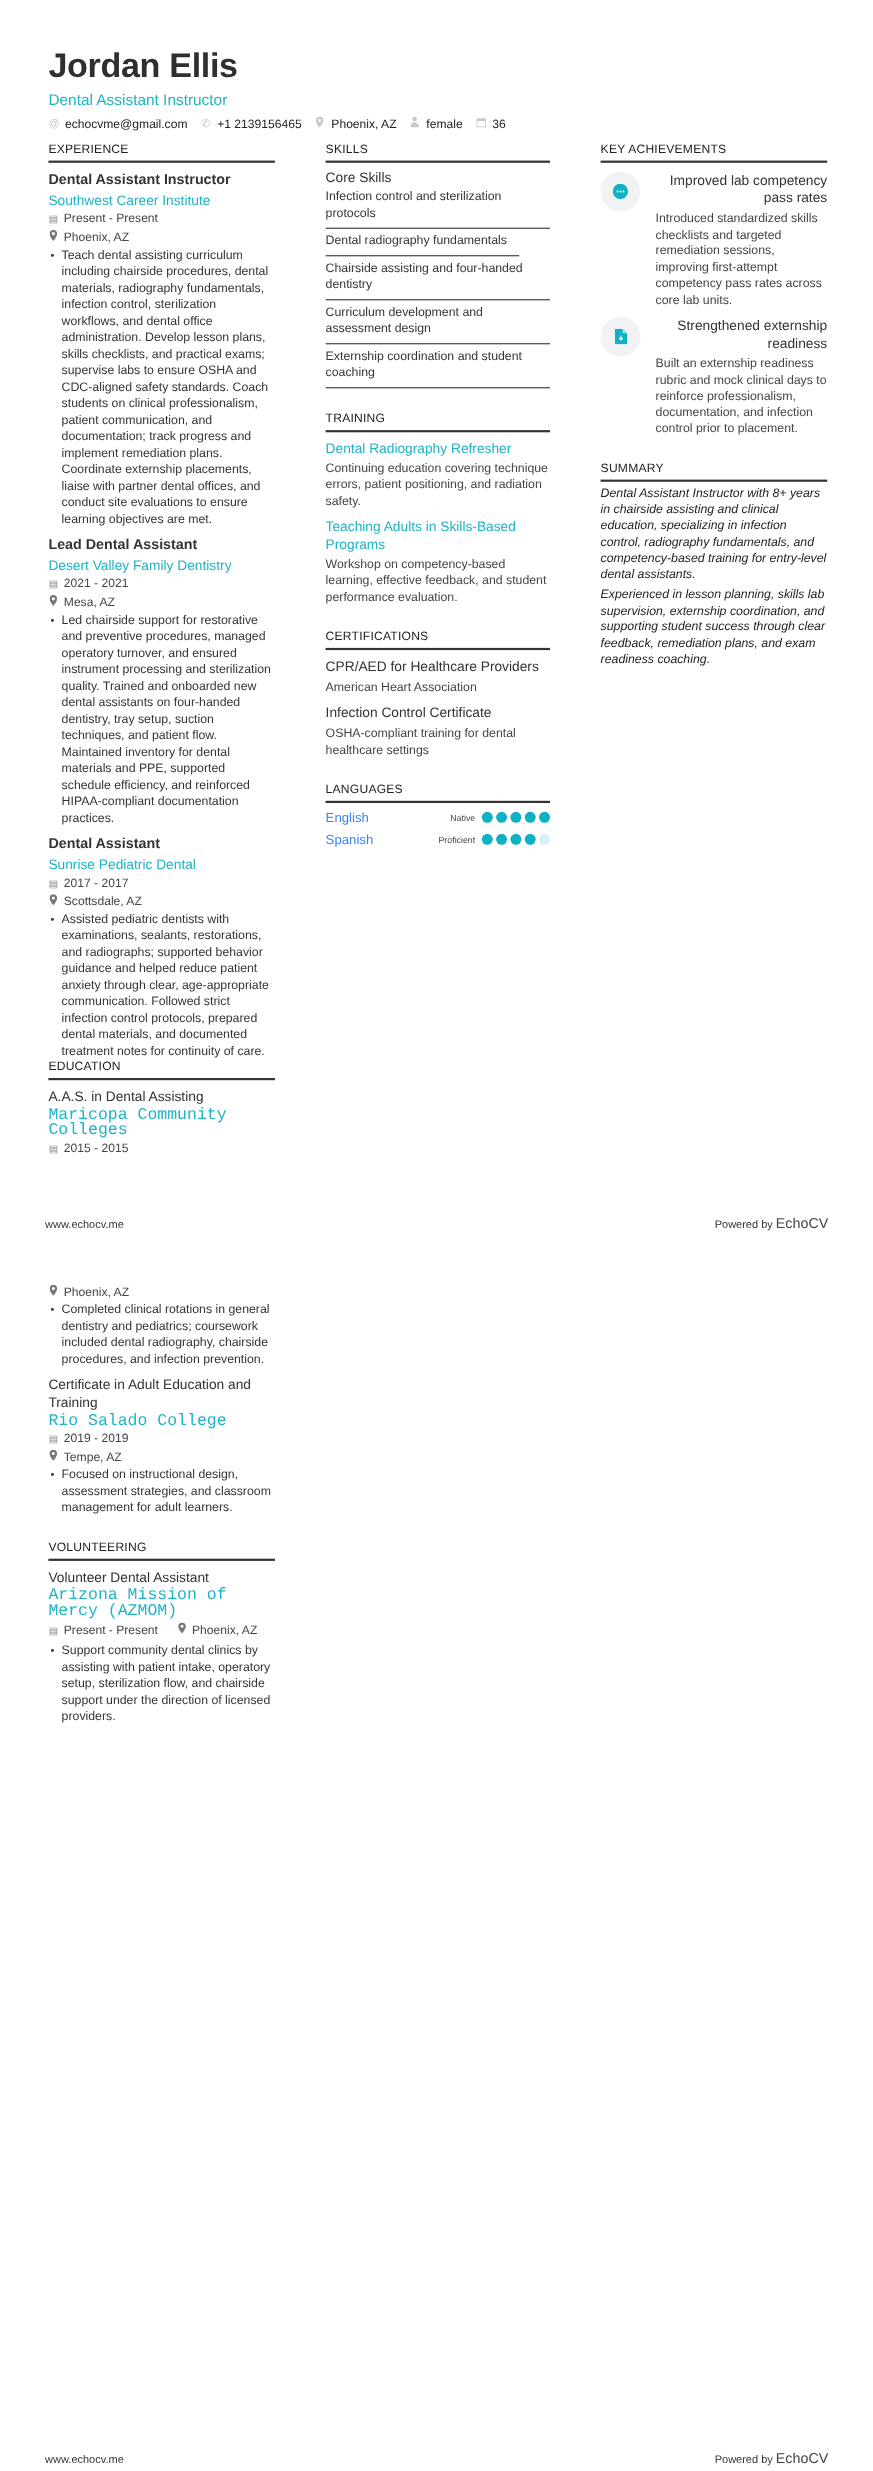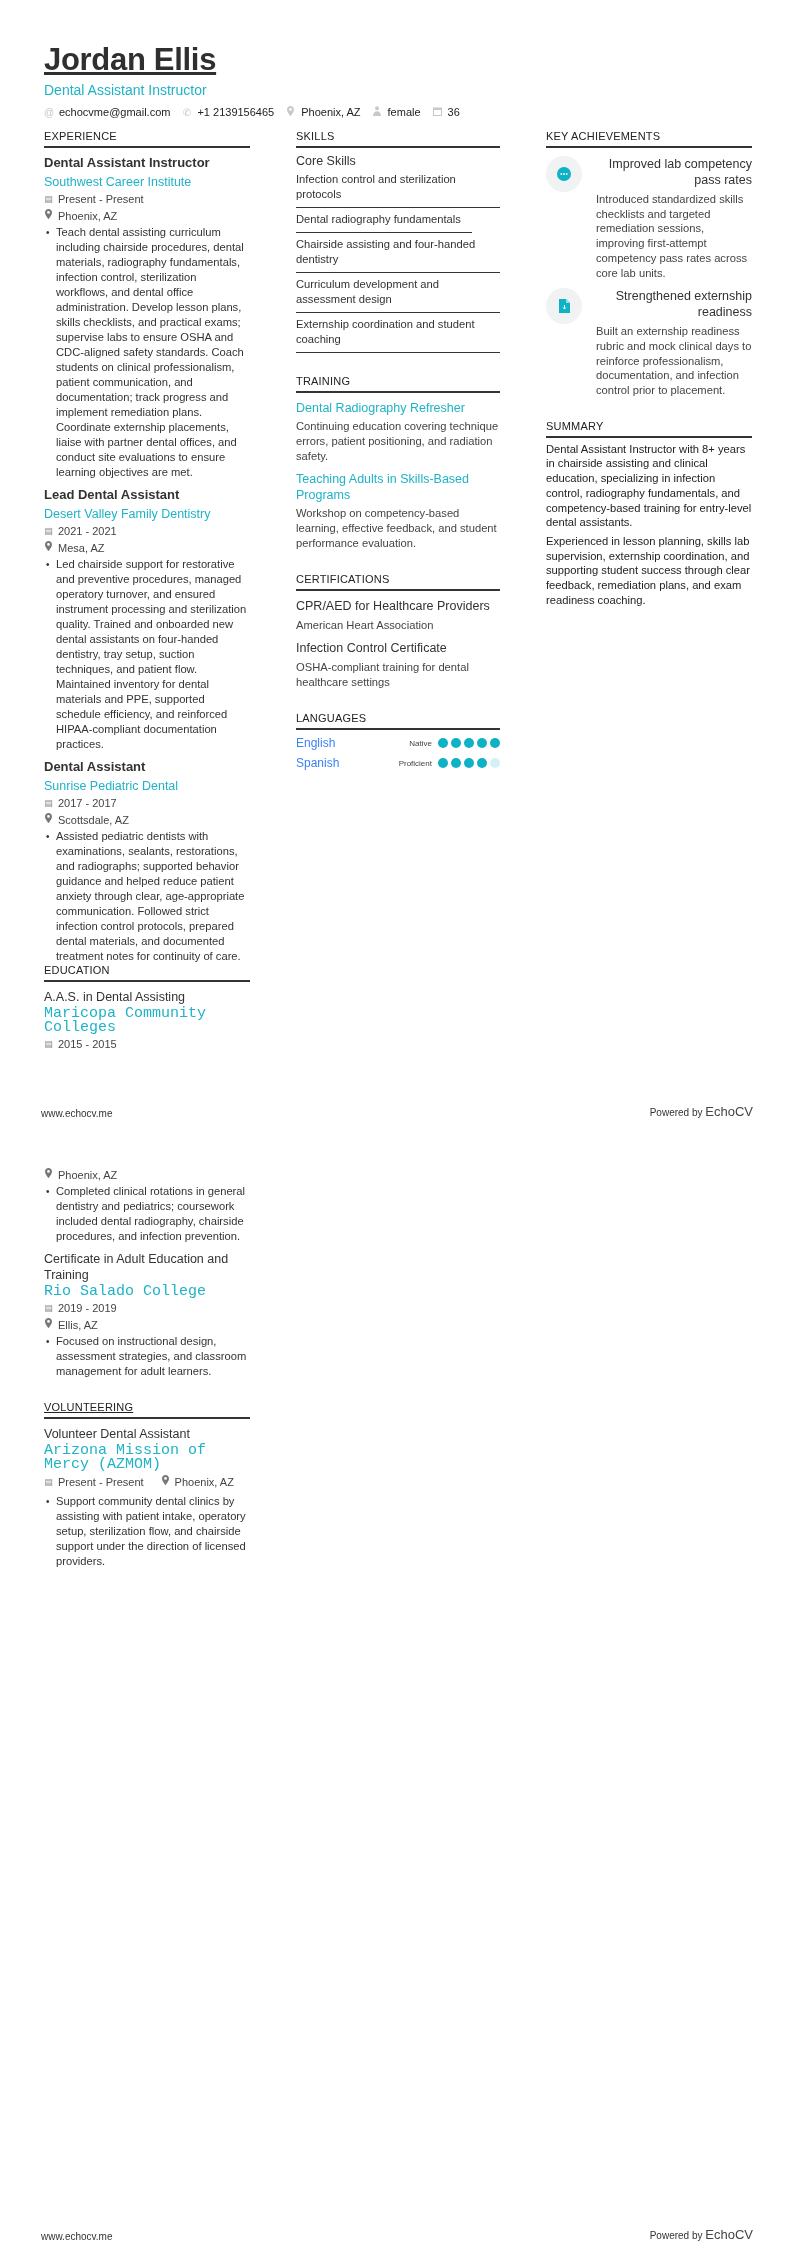--- a/index.html
+++ b/index.html
@@ -3,21 +3,21 @@
 <meta charset="utf-8">
 <style>
   * { box-sizing: border-box; margin: 0; padding: 0; }
   html, body { width: 794px; background: #fff; }
   body { font-family: "Liberation Sans", "DejaVu Sans", sans-serif; color: #333; position: relative; height: 2246px; overflow: hidden; }
   .page { position: absolute; left: 0; width: 794px; }
   .page1 { top: 0; height: 1123px; }
   .page2 { top: 1123px; height: 1123px; }
 
   .header { position: absolute; left: 44px; top: 42px; }
-  .name { font-size: 31px; font-weight: bold; color: #2f2f2f; letter-spacing: -0.3px; line-height: 36px; text-decoration: underline; }
+  .name { font-size: 31px; font-weight: bold; color: #2f2f2f; letter-spacing: -0.3px; line-height: 36px; }
   .title { font-size: 14px; color: #1fb3c6; margin-top: 3px; line-height: 18px; }
   .contacts { display: flex; align-items: center; gap: 12px; margin-top: 7px; font-size: 11px; color: #222; }
   .contact { display: flex; align-items: center; gap: 6px; }
   .cicon { color: #c8c8c8; font-size: 10px; width: 9px; text-align: center; }
 
   .col { position: absolute; }
   .col-left { left: 44px; width: 206px; }
   .col-mid { left: 296px; width: 204px; }
   .col-right { left: 546px; width: 206px; }
 
@@ -50,21 +50,21 @@
   .lang-level { font-size: 8px; color: #444; }
   .dots { display: flex; gap: 3px; }
   .dot { width: 10px; height: 10px; border-radius: 50%; background: #0fb1c4; }
   .dot.off { background: #d6f1f5; }
 
   .ach { display: flex; gap: 14px; margin-top: 8px; }
   .ach-icon { width: 36px; height: 36px; border-radius: 50%; background: #f0f2f3; flex: none; display: flex; align-items: center; justify-content: center; }
   .ach-title { font-size: 12.5px; color: #333; line-height: 16px; text-align: right; }
   .ach-desc { font-size: 11.2px; color: #444; line-height: 14.7px; margin-top: 4px; }
 
-  .summary p { font-size: 11.2px; color: #222; line-height: 14.7px; margin-top: 4px; }
+  .summary p { font-size: 11.2px; color: #222; line-height: 14.7px; margin-top: 4px; font-style: italic; }
 
   .footer { position: absolute; left: 41px; right: 41px; display: flex; justify-content: space-between; align-items: flex-end; font-size: 10px; color: #333; }
   .powered { font-size: 10px; }
   .powered .brand { font-size: 13px; color: #444; }
 </style>
 </head>
 <body>
 
 <div class="page page1">
 
@@ -296,28 +296,28 @@
       <div class="edu-degree">Certificate in Adult Education and Training</div>
       <div class="edu-school">Rio Salado College</div>
       <div class="meta">
           <span class="mi">▤</span>
           <span>2019 - 2019</span>
         </div>
       <div class="meta">
           <span class="mi"><svg width="7" height="10" viewBox="0 0 7 10">
               <path d="M3.5 0C1.6 0 0 1.5 0 3.4 0 6 3.5 10 3.5 10S7 6 7 3.4C7 1.5 5.4 0 3.5 0zm0 4.8a1.4 1.4 0 110-2.8 1.4 1.4 0 010 2.8z" fill="#777"></path>
             </svg></span>
-          <span>Ellis, AZ</span>
+          <span>Tempe, AZ</span>
         </div>
       <ul class="bullets">
           <li>Focused on instructional design, assessment strategies, and classroom management for adult learners.</li>
         </ul>
     </div>
 
-    <div class="sec-title" style="margin-top:22px;text-decoration:underline;">VOLUNTEERING</div>
+    <div class="sec-title" style="margin-top:22px;">VOLUNTEERING</div>
     <div>
       <div class="edu-degree">Volunteer Dental Assistant</div>
       <div class="edu-school">Arizona Mission of Mercy (AZMOM)</div>
       <div class="meta" style="gap:5px;">
         <span class="mi">▤</span>
           <span>Present - Present</span>
         <span class="mi" style="margin-left:12px;"><svg width="7" height="10" viewBox="0 0 7 10">
               <path d="M3.5 0C1.6 0 0 1.5 0 3.4 0 6 3.5 10 3.5 10S7 6 7 3.4C7 1.5 5.4 0 3.5 0zm0 4.8a1.4 1.4 0 110-2.8 1.4 1.4 0 010 2.8z" fill="#777"></path>
             </svg></span>
           <span>Phoenix, AZ</span>

